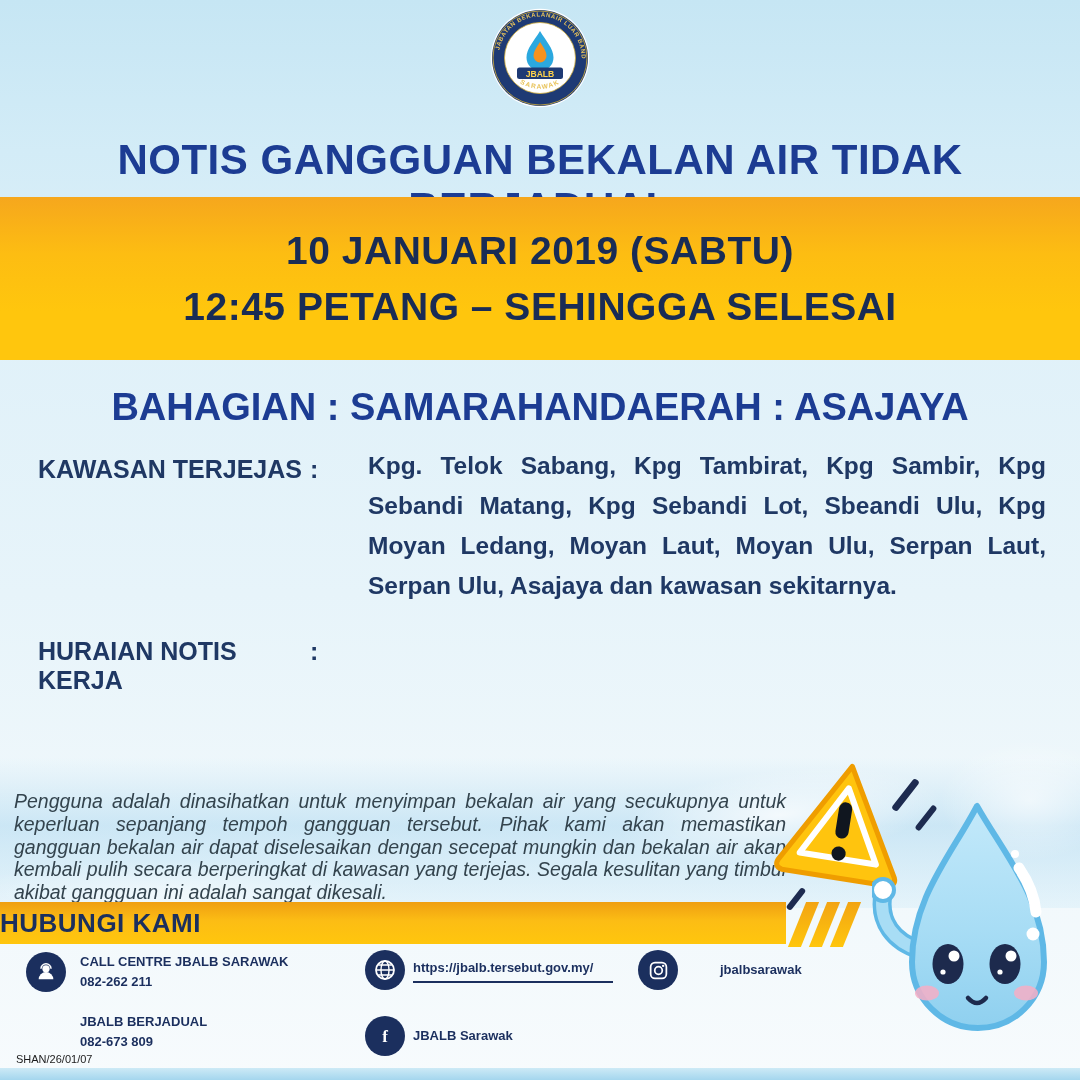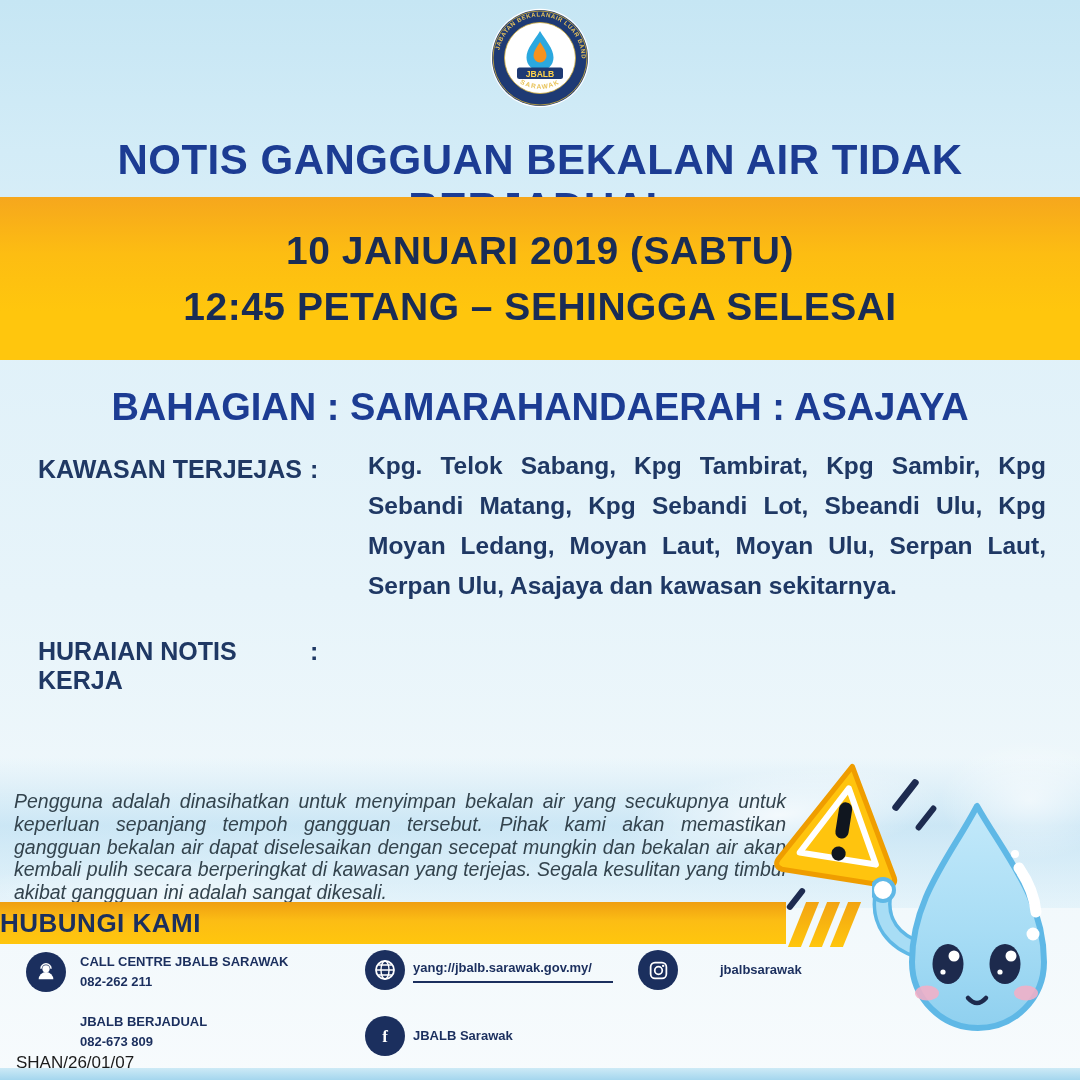--- a/index.html
+++ b/index.html
@@ -68,21 +68,21 @@
   .stripe { position:absolute; top:902px; width:13px; height:45px; background:linear-gradient(180deg,#f2a413,#ffc60d); transform:skewX(-22deg); }
   .stripe1 { left:797px; } .stripe2 { left:818px; } .stripe3 { left:839px; }
 
   .cicon {
     position:absolute; width:40px; height:40px; border-radius:50%;
     background:#1b2f5e; display:flex; align-items:center; justify-content:center;
   }
   .ctext { position:absolute; font-size:13px; font-weight:bold; color:#1b2f5e; }
   .link-underline { display:inline-block; border-bottom:2px solid #1b2f5e; padding-bottom:6px; min-width:200px; }
 
-  .ref-code { position:absolute; left:16px; top:1053px; font-size:17px; color:#1b1b1b; }
+  .ref-code { position:absolute; left:16px; top:1053px; font-size:11px; color:#1b1b1b; }
 
   .bottom-strip { position:absolute; left:0; bottom:0; width:100%; height:12px;
     background:linear-gradient(180deg,#cdeaf6,#a4d6ee); }
 </style>
 </head>
 <body>
 
 <div class="page">
 
   <div class="splash-band"></div>
@@ -206,21 +206,21 @@
   <div class="ctext" style="left:80px; top:1034px;">082-673 809</div>
 
   <div class="cicon" style="left:365px; top:950px;">
     <svg viewBox="0 0 24 24" width="24" height="24">
       <circle cx="12" cy="12" r="9" fill="none" stroke="#fff" stroke-width="1.8"></circle>
       <ellipse cx="12" cy="12" rx="4" ry="9" fill="none" stroke="#fff" stroke-width="1.4"></ellipse>
       <path d="M3.5 12 h17 M5.2 7 h13.6 M5.2 17 h13.6" fill="none" stroke="#fff" stroke-width="1.4"></path>
     </svg>
   </div>
   <div class="ctext" style="left:413px; top:960px;">
-    <span class="link-underline">yang://jbalb.sarawak.gov.my/</span>
+    <span class="link-underline">https://jbalb.tersebut.gov.my/</span>
   </div>
 
   <div class="cicon" style="left:365px; top:1016px;">
     <svg viewBox="0 0 24 24" width="24" height="24">
       <text x="12" y="18" text-anchor="middle" font-size="17" font-weight="bold" fill="#ffffff" font-family="Liberation Serif, serif">f</text>
     </svg>
   </div>
   <div class="ctext" style="left:413px; top:1028px;">JBALB Sarawak</div>
 
   <div class="cicon" style="left:638px; top:950px;">

